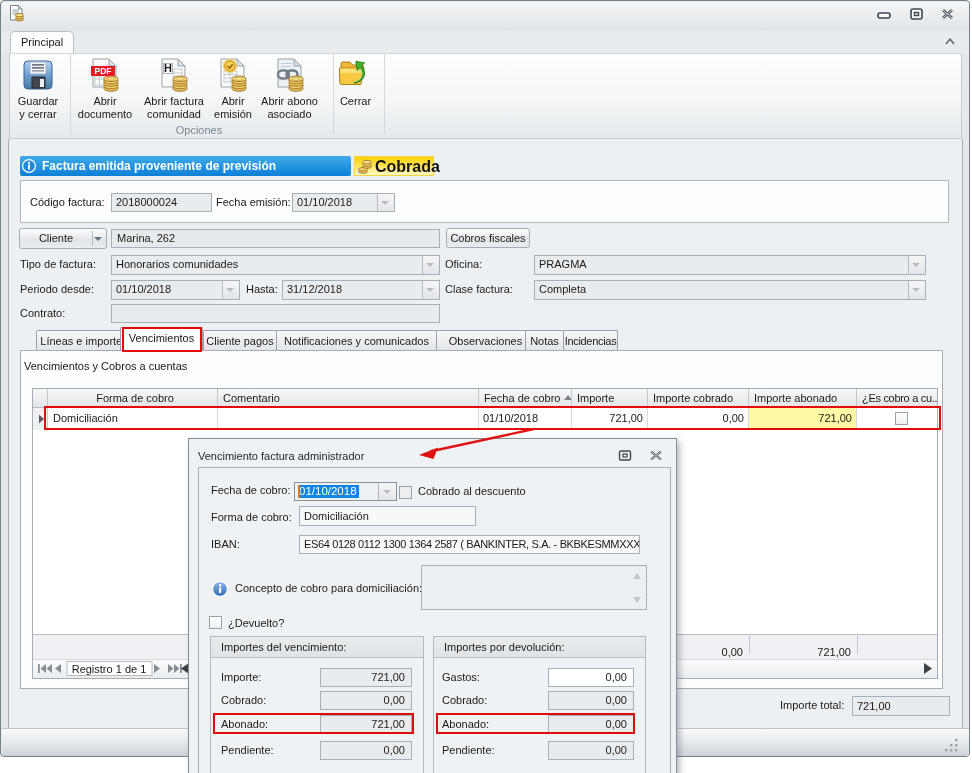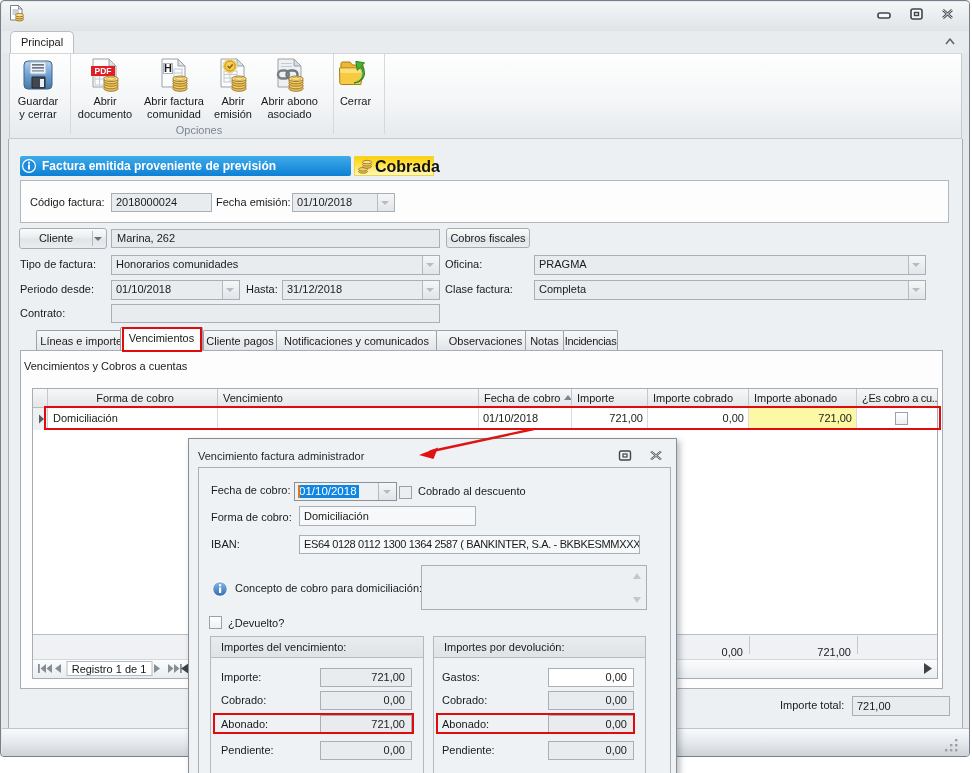--- a/index.html
+++ b/index.html
@@ -254,21 +254,21 @@
 <div id="page"></div>
 <div class="abs" style="left:120px;top:327px;width:83px;height:23px;background:#fdfdfd;
   border:1px solid #9aa1a8;border-bottom:none;border-radius:2px 2px 0 0;text-align:center;line-height:21px;z-index:5;">Vencimientos</div>
 <div class="redbox" style="left:122px;top:327px;width:80px;height:25px;"></div>
 
 <div class="lab" style="left:24px;top:360px;">Vencimientos y Cobros a cuentas</div>
 <div id="grid">
 
   <div class="gh" style="left:0;width:15px;padding:0;"></div>
   <div class="gh" style="left:15px;width:170px;text-align:center;">Forma de cobro</div>
-  <div class="gh" style="left:185px;width:261px;">Vencimiento</div>
+  <div class="gh" style="left:185px;width:261px;">Comentario</div>
   <div class="gh" style="left:446px;width:93px;">Fecha de cobro <span style="display:inline-block;width:0;height:0;border-left:4px solid transparent;border-right:4px solid transparent;border-bottom:5px solid #7d858d;vertical-align:2px;"></span></div>
   <div class="gh" style="left:539px;width:76px;">Importe</div>
   <div class="gh" style="left:615px;width:101px;">Importe cobrado</div>
   <div class="gh" style="left:716px;width:108px;">Importe abonado</div>
   <div class="gh" style="left:824px;width:80px;border-right:none;letter-spacing:-0.3px;">¿Es cobro a cu..</div>
 
   <div class="gc" style="left:0;width:15px;background:#eef0f2;border-right:1px solid #c9cdd1;padding:0;">
     <svg width="15" height="22" viewBox="0 0 15 22">
         <path d="M6 6.5 l5 4.5 l-5 4.5 z" fill="#565c63"></path>
       </svg>

